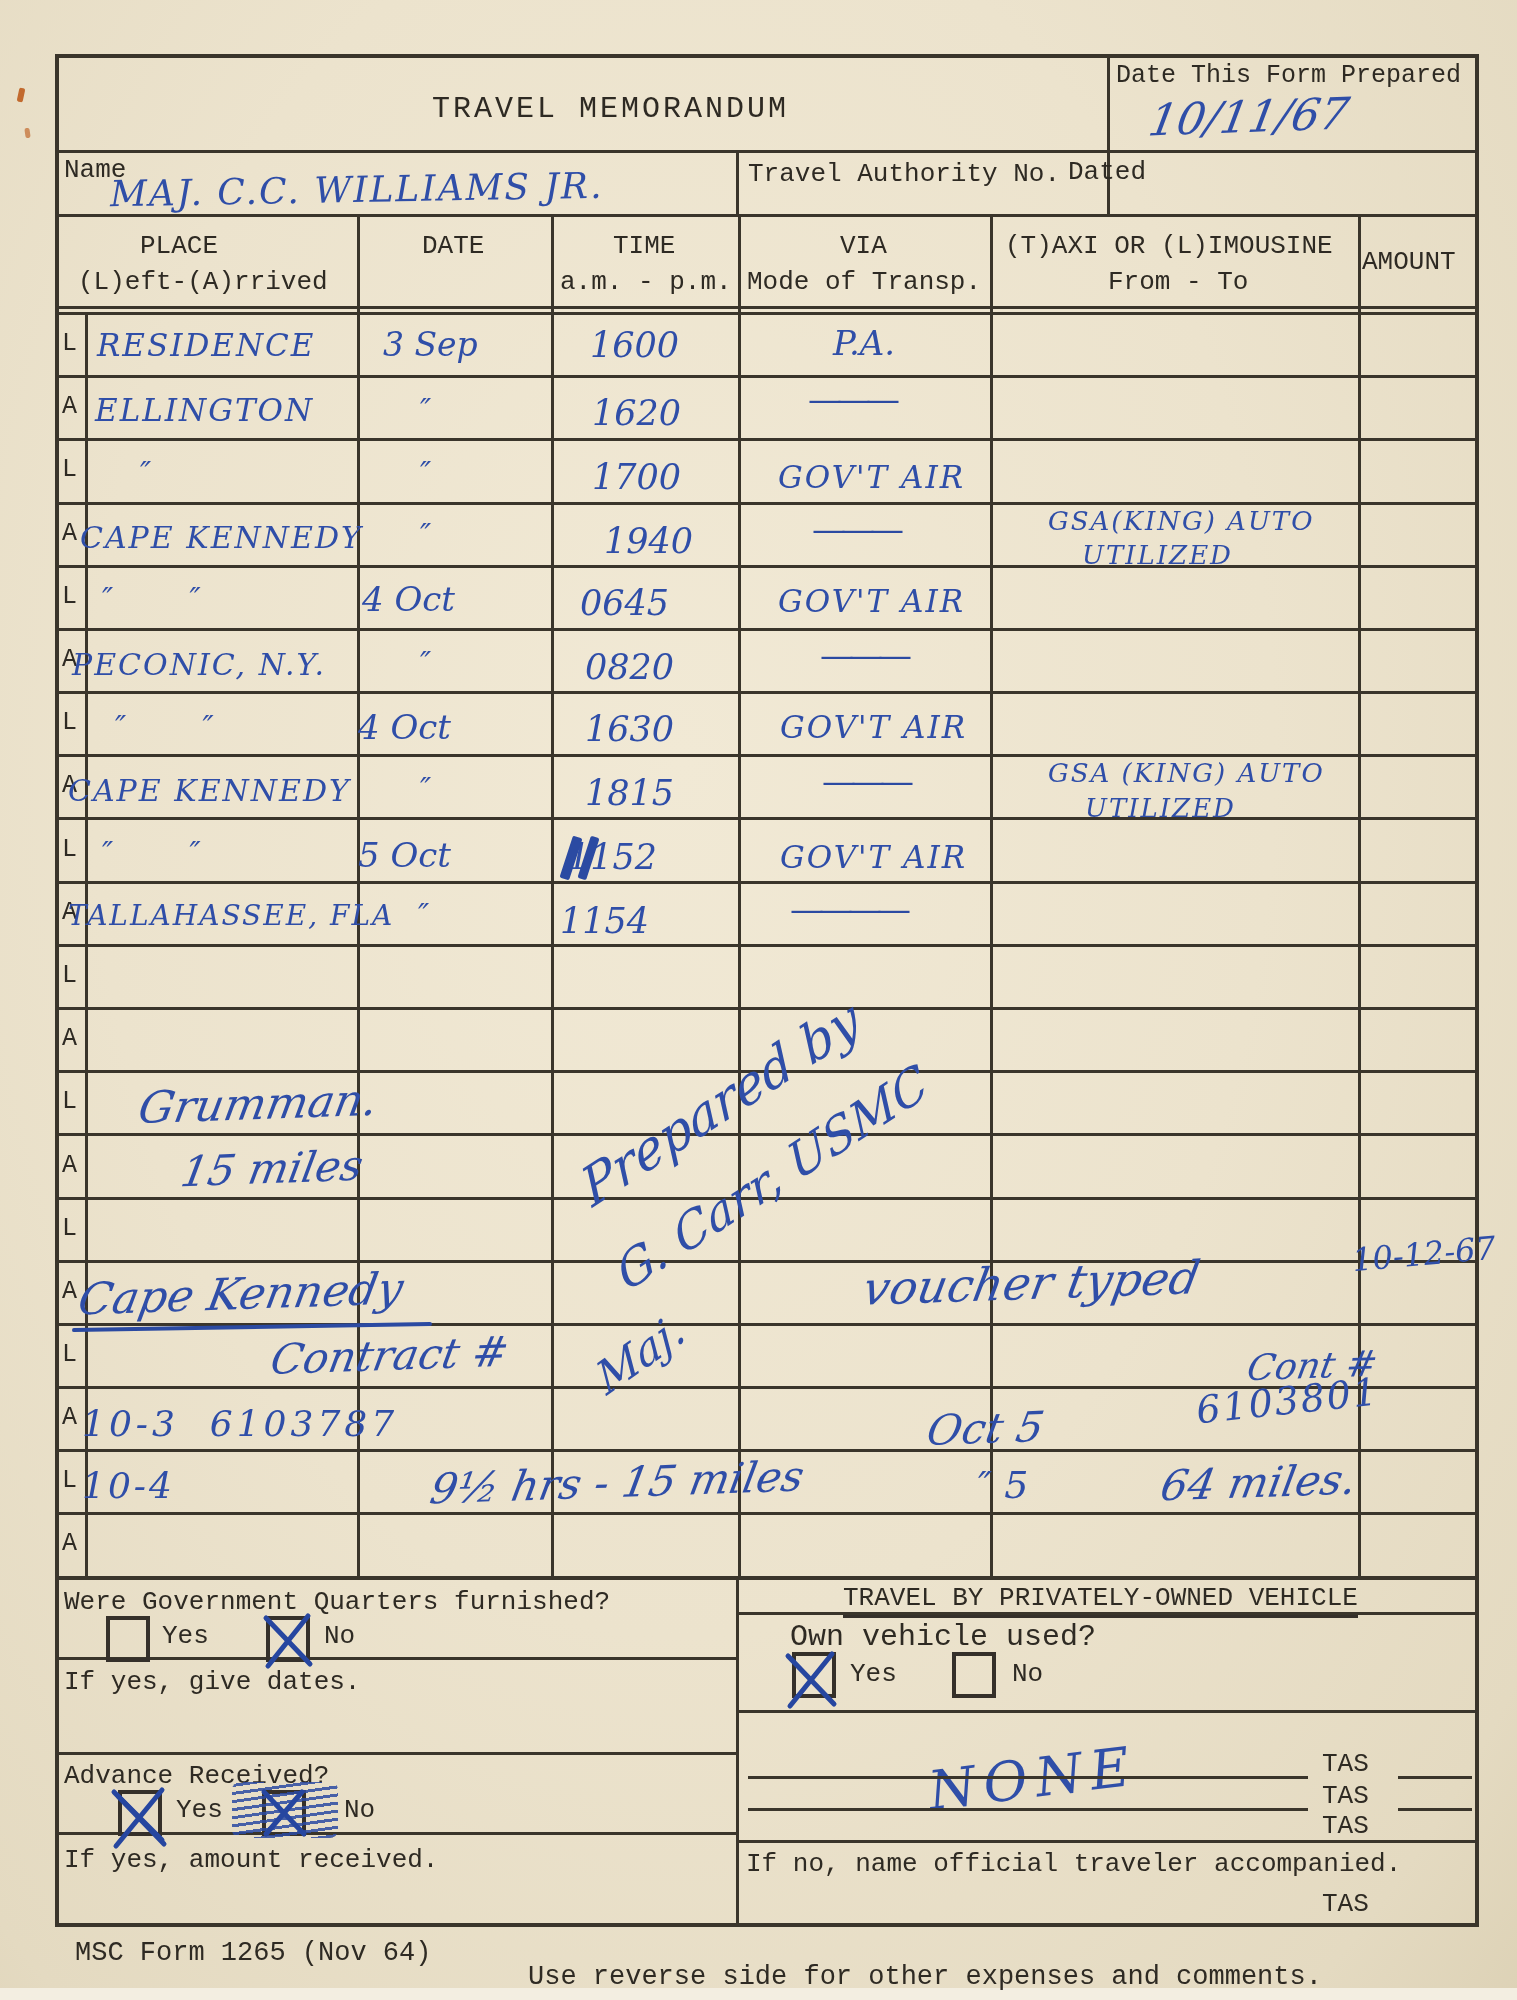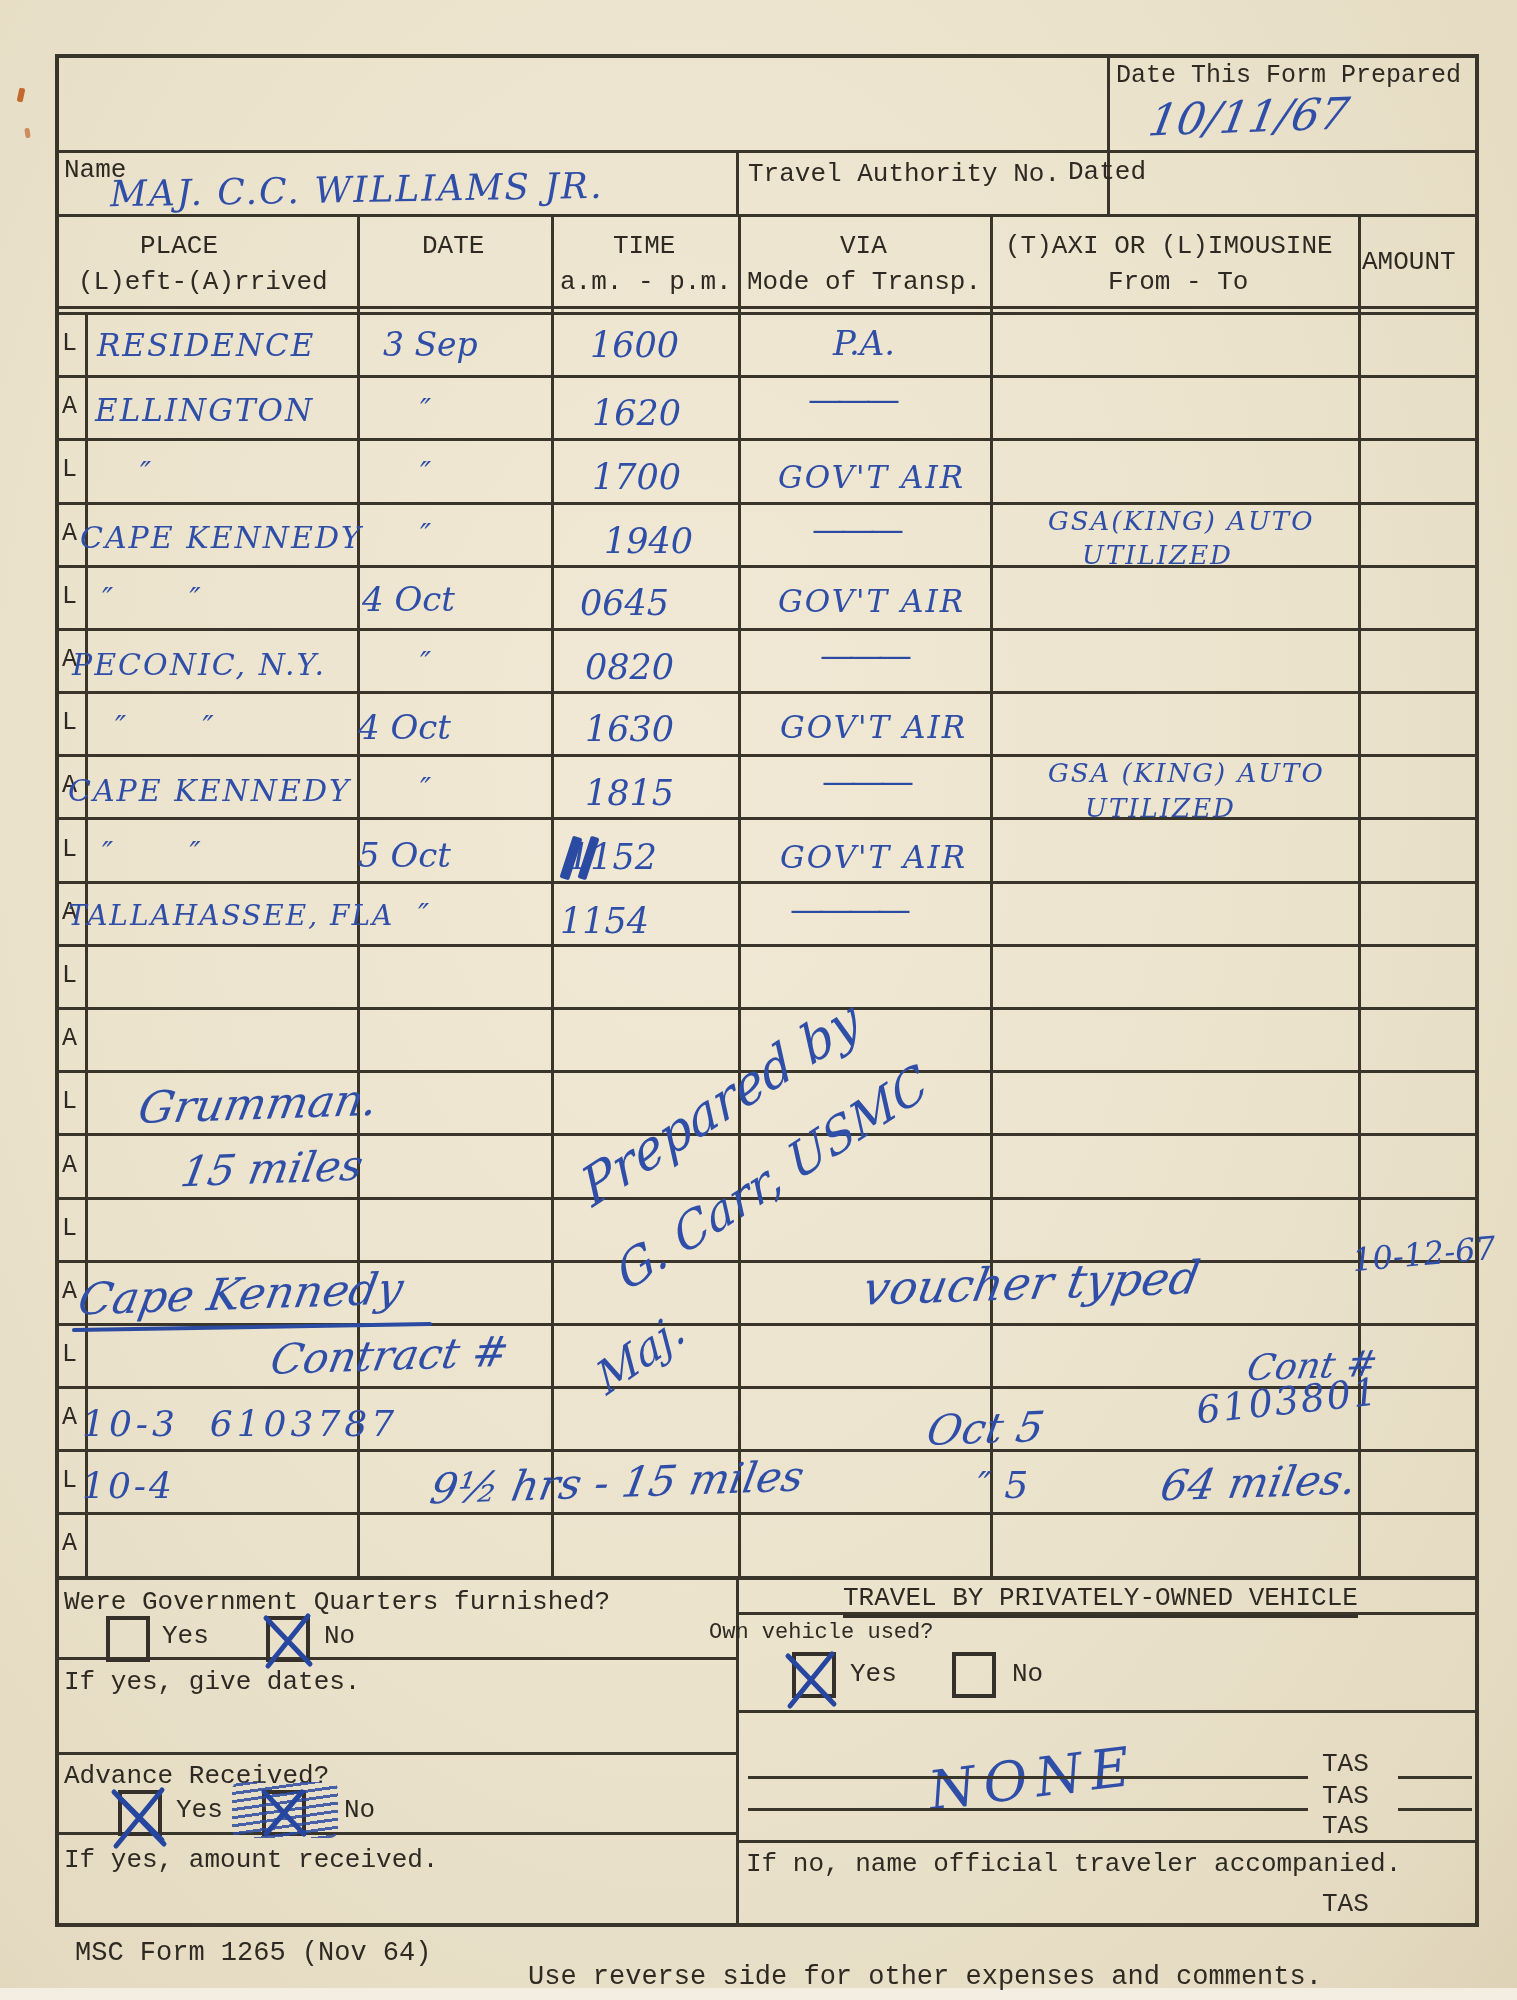--- a/index.html
+++ b/index.html
@@ -33,20 +33,21 @@
   <div class="ln" style="left:55px;top:54px;width:1424px;height:4px;"></div>
   <div class="ln" style="left:55px;top:1923px;width:1424px;height:4px;"></div>
   <div class="ln" style="left:55px;top:54px;width:4px;height:1873px;"></div>
   <div class="ln" style="left:1475px;top:54px;width:4px;height:1873px;"></div>
 
   <div class="ln" style="left:55px;top:150px;width:1424px;height:3px;"></div>
   <div class="ln" style="left:55px;top:214px;width:1424px;height:3px;"></div>
   <div class="ln" style="left:1107px;top:54px;width:3px;height:163px;"></div>
   <div class="ln" style="left:736px;top:150px;width:3px;height:67px;"></div>
 
+  <div class="t" style="left:432px;top:92px;font-size:30px;letter-spacing:3px;">TRAVEL MEMORANDUM</div>
   <div class="t" style="left:1116px;top:62px;font-size:25px;">Date This Form Prepared</div>
   <div class="hw hc" style="left:1150px;top:95px;font-size:44px;">10/11/67</div>
   <div class="t" style="left:64px;top:156px;font-size:26px;">Name</div>
   <div class="hw hp" style="left:110px;top:172px;font-size:36px;transform:rotate(-1deg);">MAJ. C.C. WILLIAMS JR.</div>
   <div class="t" style="left:748px;top:160px;font-size:26px;">Travel Authority No.</div>
   <div class="t" style="left:1068px;top:158px;font-size:26px;">Dated</div>
 
   <div class="ln" style="left:55px;top:306px;width:1424px;height:3px;"></div>
   <div class="ln" style="left:55px;top:312px;width:1424px;height:3px;"></div>
 
@@ -222,21 +223,21 @@
       <line x1="44" y1="6" x2="8" y2="48"></line>
     </svg>
   <div class="t" style="left:344px;top:1796px;font-size:26px;">No</div>
   <div class="t" style="left:64px;top:1846px;font-size:26px;">If yes, amount received.</div>
 
   <div class="ln" style="left:736px;top:1612px;width:743px;height:3px;"></div>
   <div class="ln" style="left:736px;top:1710px;width:743px;height:3px;"></div>
   <div class="ln" style="left:736px;top:1840px;width:743px;height:3px;"></div>
 
   <div class="t" style="left:843px;top:1584px;font-size:26px;border-bottom:3px solid #35302a;padding-bottom:1px;">TRAVEL BY PRIVATELY-OWNED VEHICLE</div>
-  <div class="t" style="left:709px;top:1620px;font-size:22px;">Own vehicle used?</div>
+  <div class="t" style="left:790px;top:1620px;font-size:30px;">Own vehicle used?</div>
   <div class="cb" style="left:792px;top:1652px;"></div>
   <svg class="xsvg" style="left:780px;top:1646px;" width="62" height="66">
       <line x1="8" y1="10" x2="54" y2="58"></line>
       <line x1="52" y1="8" x2="10" y2="60"></line>
     </svg>
   <div class="t" style="left:850px;top:1660px;font-size:26px;">Yes</div>
   <div class="cb" style="left:952px;top:1652px;"></div>
   <div class="t" style="left:1012px;top:1660px;font-size:26px;">No</div>
 
   <div class="hw" style="left:928px;top:1752px;font-size:54px;letter-spacing:8px;transform:rotate(-7deg);">NONE</div>

